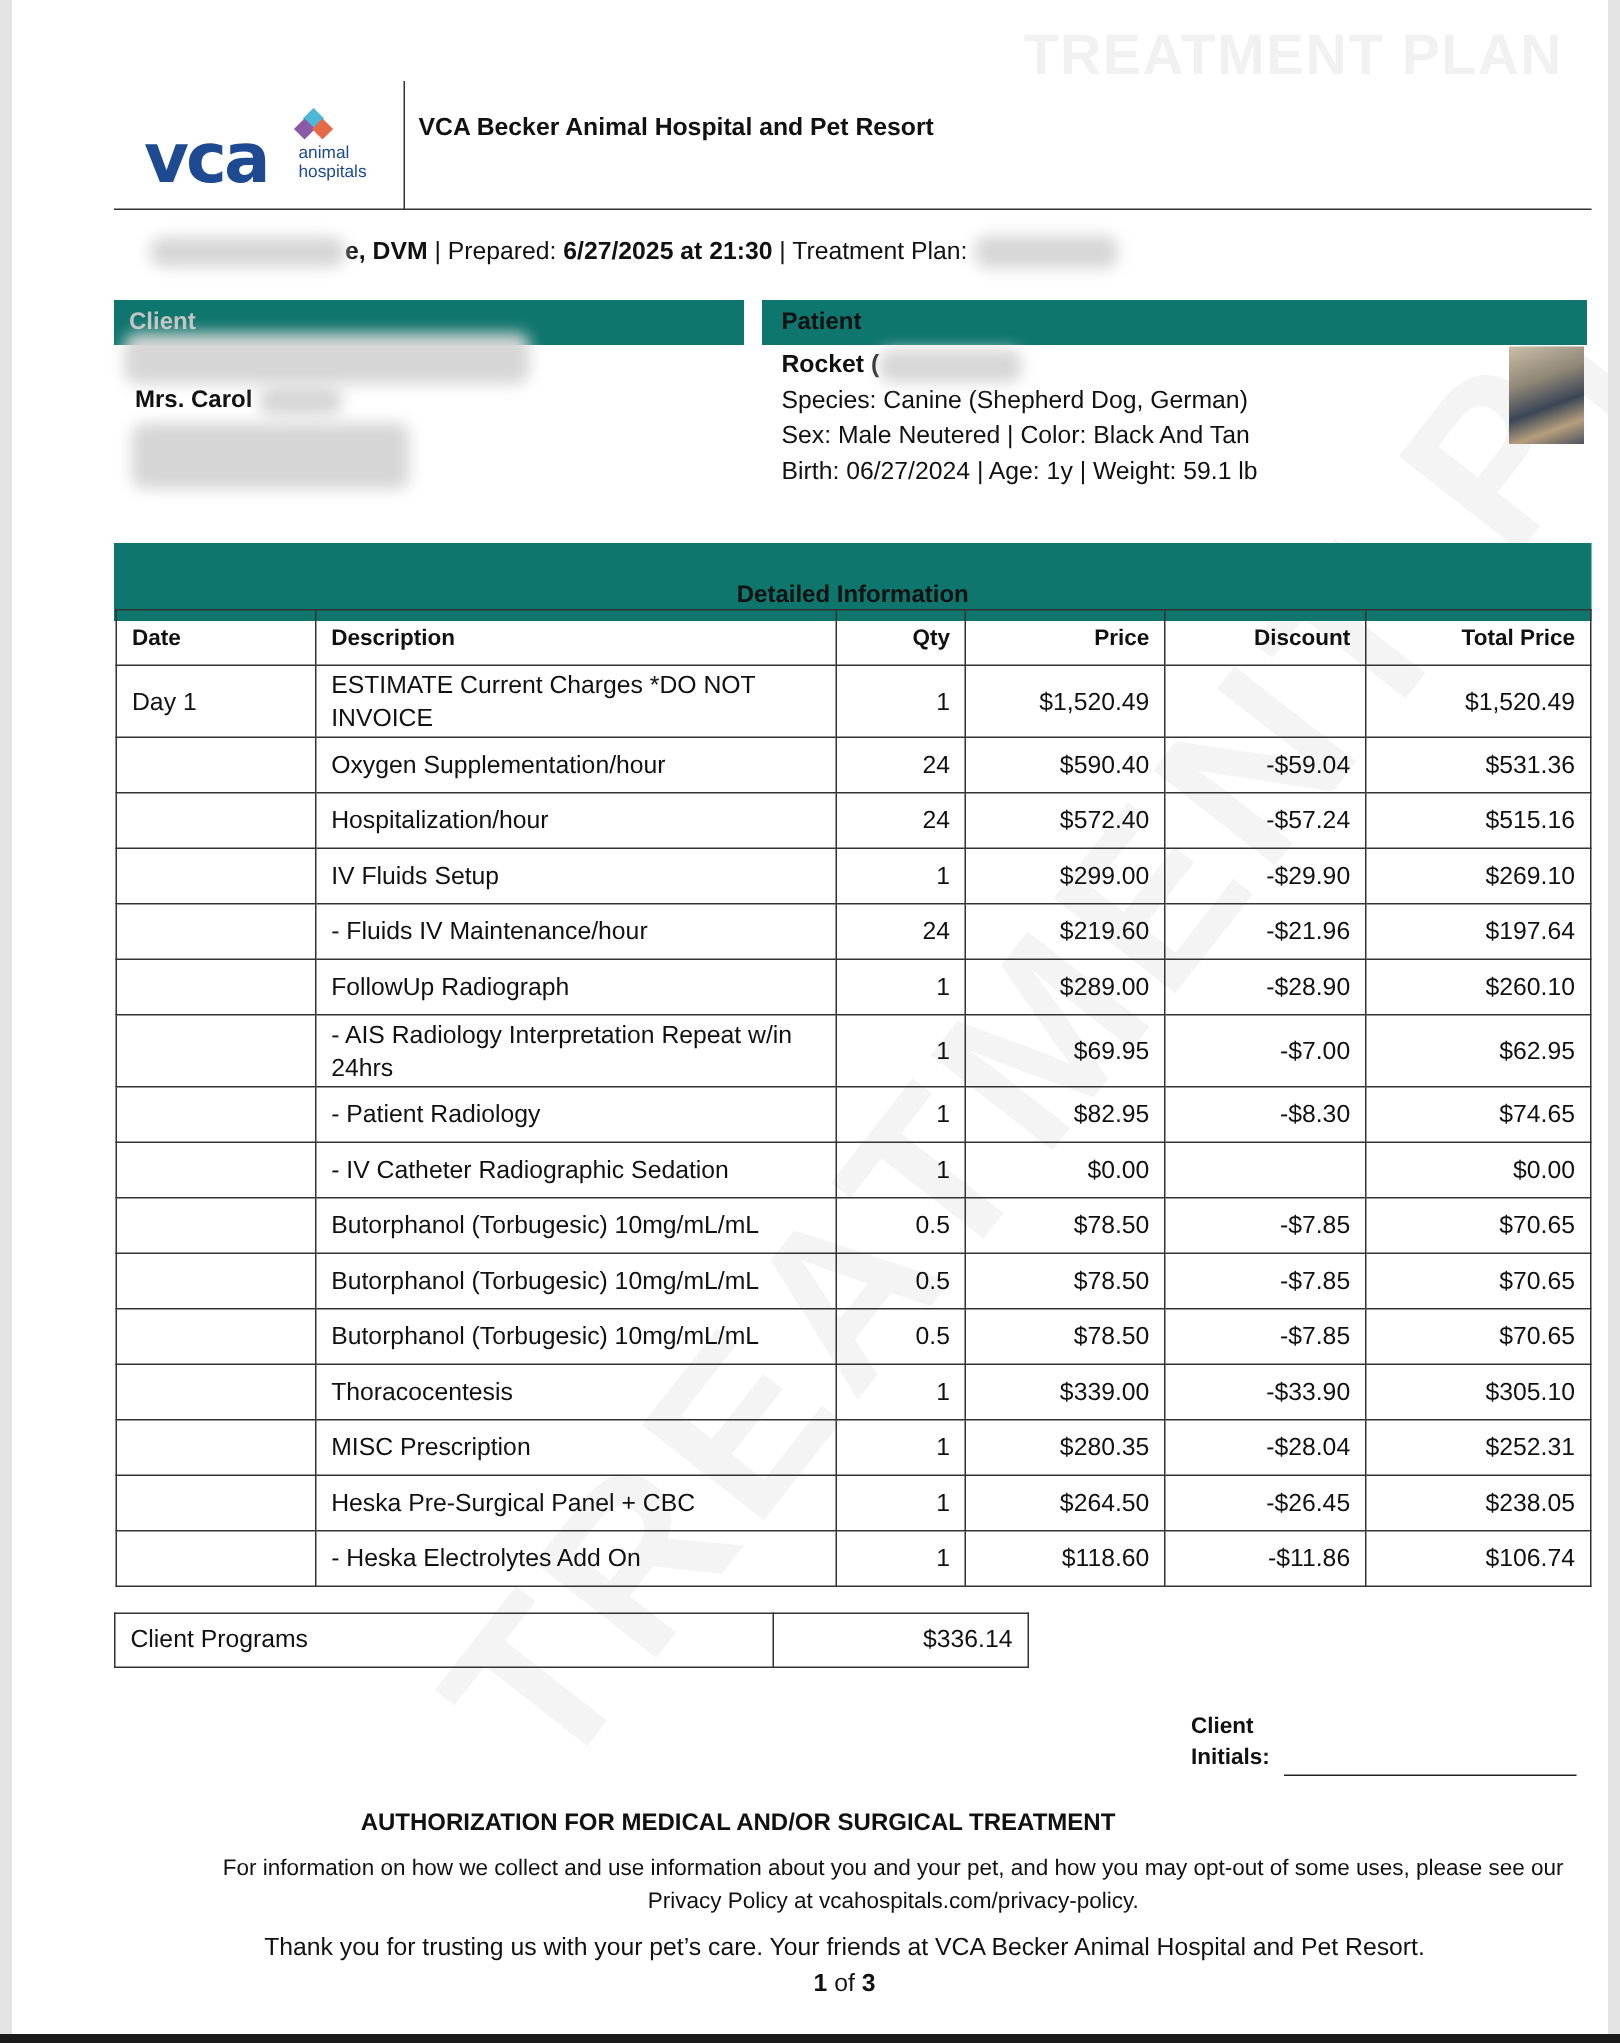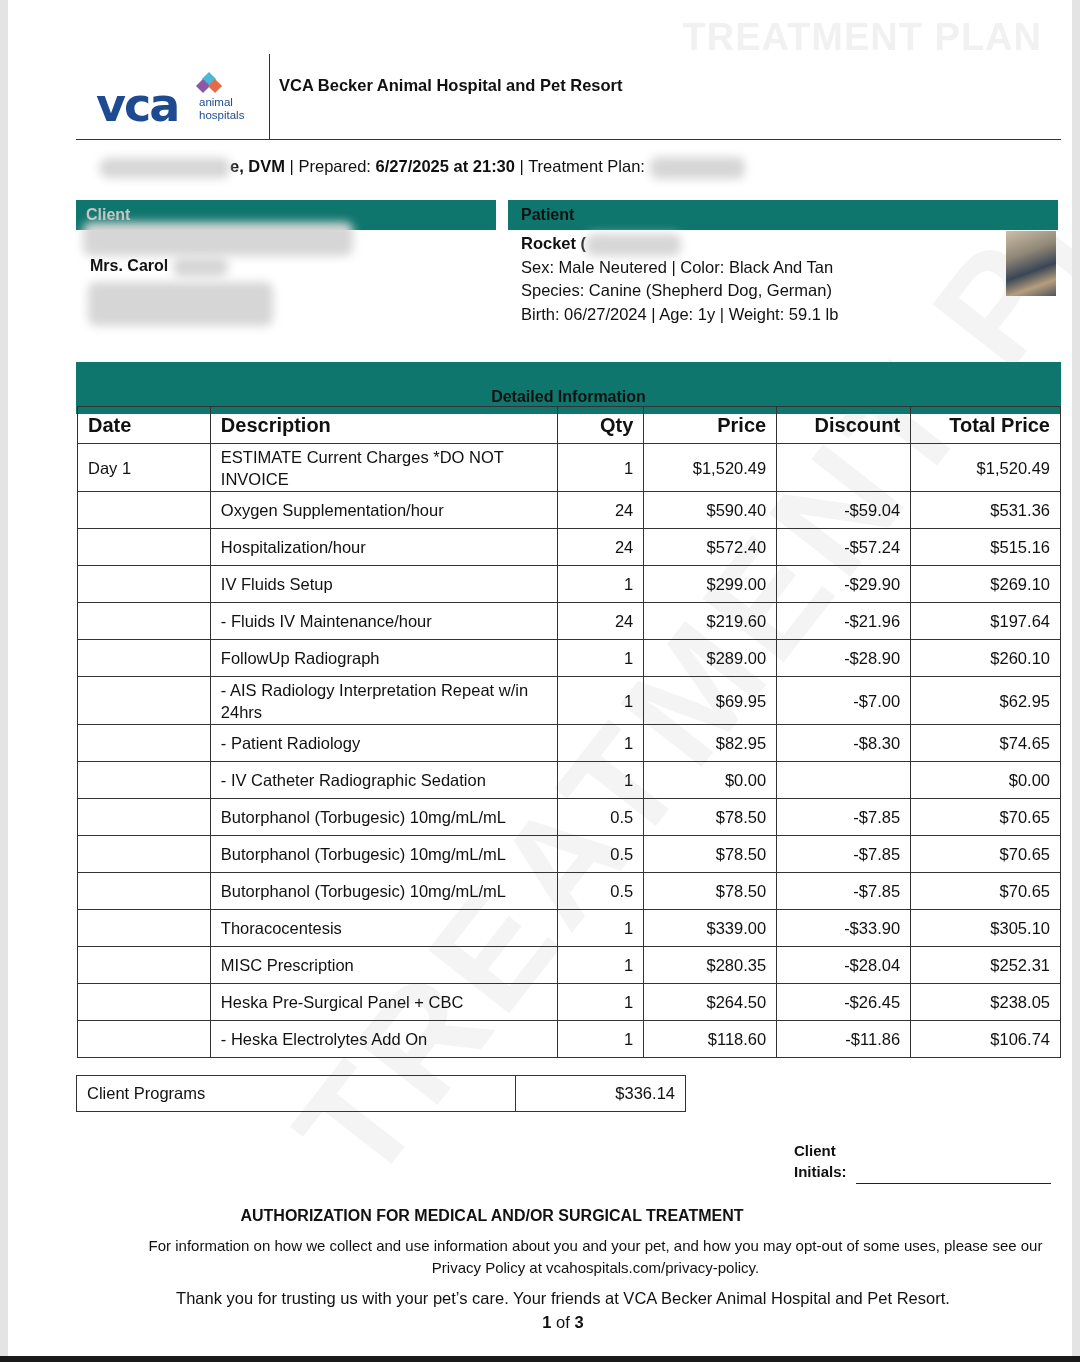--- a/index.html
+++ b/index.html
@@ -42,21 +42,21 @@
   .pat-info { position: absolute; left: 513px; top: 232px; font-size: 16.5px; line-height: 23.5px; }
   .pat-photo {
     position: absolute; left: 998px; top: 231px; width: 50px; height: 65px;
     background: linear-gradient(160deg, #cbbfa9 0%, #8f8676 35%, #3a4656 60%, #b69e7c 80%, #4f5360 100%);
   }
 
   .detail-band { left: 68px; top: 362px; width: 985px; height: 47px; padding: 26px 11px; text-align: center; }
 
   table.items { position: absolute; left: 69px; top: 406px; width: 984px; border-collapse: collapse; font-size: 16.5px; }
   table.items td, table.items th { border: 1.3px solid #333; padding: 0 10px; height: 37px; }
-  table.items th { font-weight: bold; font-size: 20px; height: 37px; }
+  table.items th { font-weight: bold; font-size: 15px; height: 37px; }
   table.items tr.tall td { height: 48px; line-height: 22px; }
   .c-date { width: 133px; text-align: left; }
   .c-desc { width: 348px; text-align: left; }
   .c-qty { width: 86px; text-align: right; }
   .c-price { width: 133px; text-align: right; }
   .c-disc { width: 134px; text-align: right; }
   .c-total { width: 150px; text-align: right; }
 
   table.programs { position: absolute; left: 68px; top: 1075px; width: 610px; border-collapse: collapse; font-size: 16.5px; padding-left: 16px; }
   table.programs td { border: 1.3px solid #333; height: 36px; padding: 0 10px; }
@@ -104,22 +104,22 @@
   <span class="blur" style="position:absolute;left:75px;top:222px;width:270px;height:34px;"></span>
   <div class="client-name">
     <span>Mrs. Carol</span>
     <span class="blur" style="width:55px;height:20px;"></span>
   </div>
   <span class="blur" style="position:absolute;left:80px;top:282px;width:185px;height:44px;"></span>
 
   <div class="band patient-band">Patient</div>
   <div class="pat-info">
     <div><b>Rocket</b><b> (</b><span class="blur" style="width:95px;height:22px;"></span></div>
+    <div>Species: Canine (Shepherd Dog, German)</div>
     <div>Sex: Male Neutered | Color: Black And Tan</div>
-    <div>Species: Canine (Shepherd Dog, German)</div>
     <div>Birth: 06/27/2024 | Age: 1y | Weight: 59.1 lb</div>
   </div>
   <div class="pat-photo"></div>
 
   <div class="band detail-band">Detailed Information</div>
 
   <table class="items">
     <thead>
       <tr>
         <th class="c-date">Date</th>

